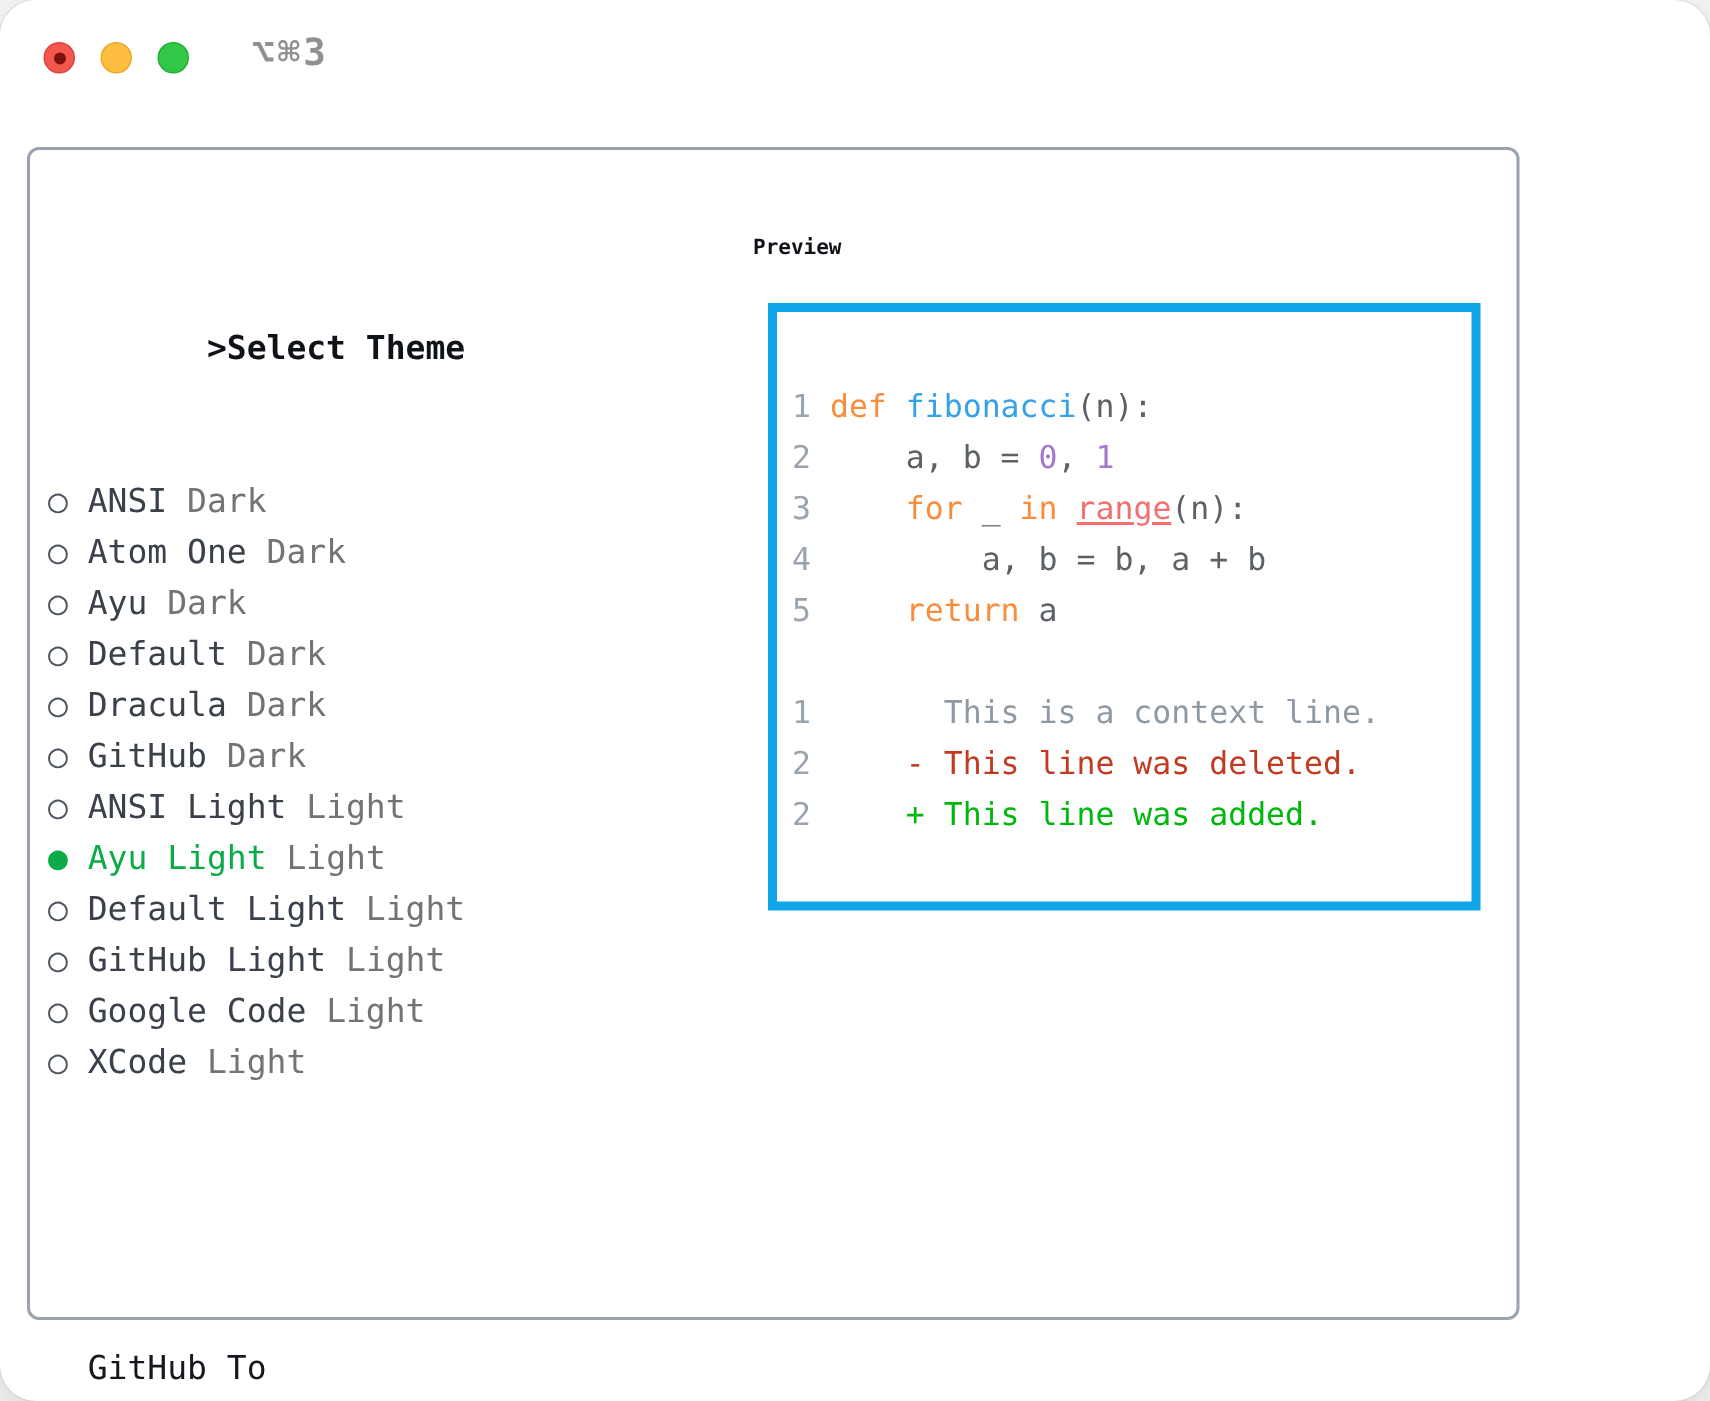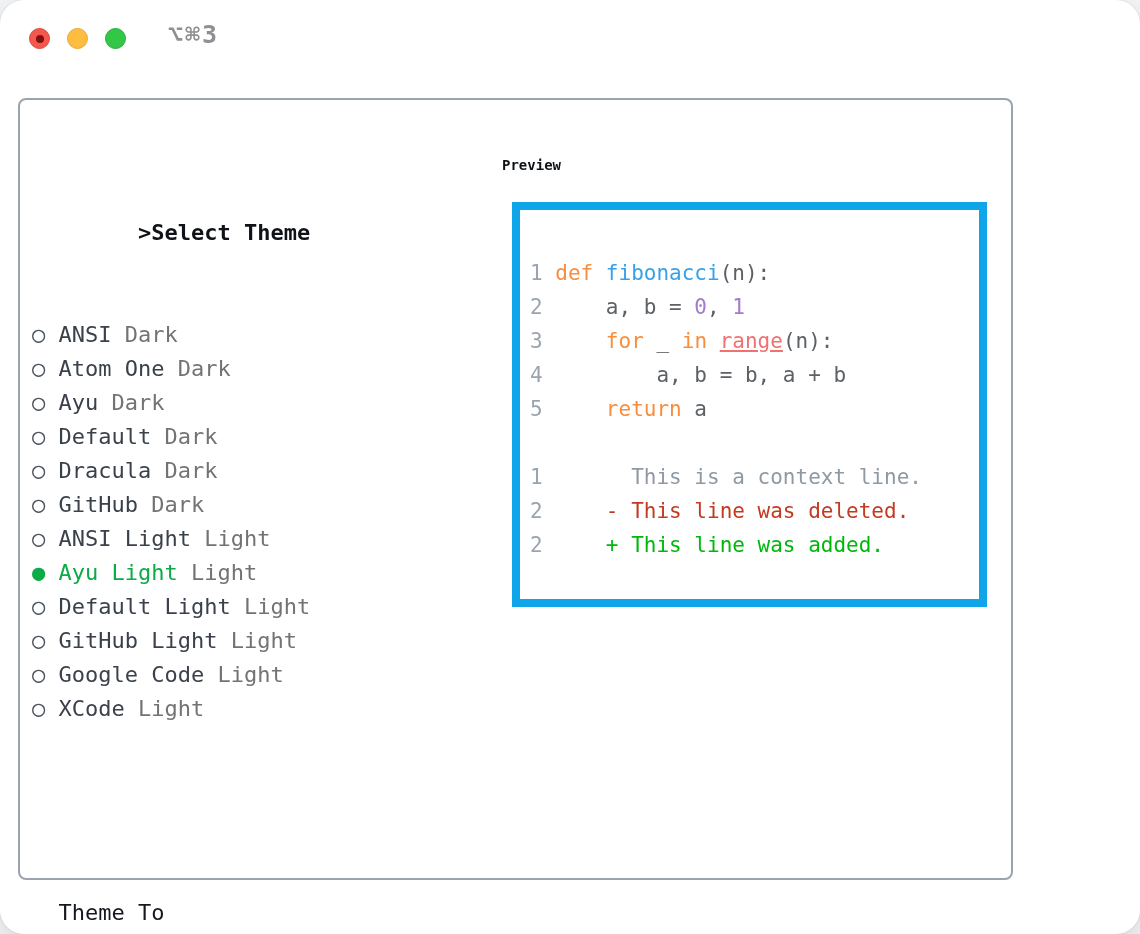--- a/index.html
+++ b/index.html
@@ -56,21 +56,21 @@
 
   
   .preview-title {
     position: absolute; left: 482px; top: 48px;
     height: 34px; line-height: 34px;
     font-size: 14px; font-weight: bold; color: #0f1318;
   }
   .preview-box {
     position: absolute; left: 492px; top: 102px;
     width: 475px; height: 405px;
-    border: 8px solid #0ea5e9;
+    border: 6px solid #0ea5e9;
     background: #ffffff;
   }
   .code {
     position: absolute; left: 10px; top: 46px;
     font-size: 21px; line-height: 34px; white-space: pre;
   }
   .crow { height: 34px; }
   .ln { display: inline-block; min-width: 2ch; color: #9aa4af; }
   .c-kw   { color: #f98d3e; }
   .c-fn   { color: #36a1e8; }
@@ -96,21 +96,21 @@
     </div>
     <span class="shortcut">⌥⌘3</span>
   </div>
 
   <div class="main-box">
 
     <div class="left-col">
       <div class="row header-row"><span class="marker">&gt;</span><span class="title">Select Theme</span></div>
       <div id="theme-list"><div class="row item"><span class="marker">○</span><span class="name">ANSI</span><span class="tag">Dark</span></div><div class="row item"><span class="marker">○</span><span class="name">Atom One</span><span class="tag">Dark</span></div><div class="row item"><span class="marker">○</span><span class="name">Ayu</span><span class="tag">Dark</span></div><div class="row item"><span class="marker">○</span><span class="name">Default</span><span class="tag">Dark</span></div><div class="row item"><span class="marker">○</span><span class="name">Dracula</span><span class="tag">Dark</span></div><div class="row item"><span class="marker">○</span><span class="name">GitHub</span><span class="tag">Dark</span></div><div class="row item"><span class="marker">○</span><span class="name">ANSI Light</span><span class="tag">Light</span></div><div class="row item selected"><span class="marker">●</span><span class="name">Ayu Light</span><span class="tag">Light</span></div><div class="row item"><span class="marker">○</span><span class="name">Default Light</span><span class="tag">Light</span></div><div class="row item"><span class="marker">○</span><span class="name">GitHub Light</span><span class="tag">Light</span></div><div class="row item"><span class="marker">○</span><span class="name">Google Code</span><span class="tag">Light</span></div><div class="row item"><span class="marker">○</span><span class="name">XCode</span><span class="tag">Light</span></div></div>
       <div class="row"></div>
-      <div class="row apply-header">Theme To</div>
+      <div class="row apply-header">GitHub To</div>
       
       
       
       
     </div>
 
     <div class="preview-title">Preview</div>
 
     <div class="preview-box">
       <div class="code" id="code-block"><div class="crow"><span class="ln">1</span><span class="c-kw">def </span><span class="c-fn">fibonacci</span><span class="c-fg">(n):</span></div><div class="crow"><span class="ln">2</span><span class="c-fg">    a, b = </span><span class="c-num">0</span><span class="c-fg">, </span><span class="c-num">1</span></div><div class="crow"><span class="ln">3</span><span class="c-fg">    </span><span class="c-kw">for</span><span class="c-fg"> _ </span><span class="c-kw">in</span><span class="c-fg"> </span><span class="c-call">range</span><span class="c-fg">(n):</span></div><div class="crow"><span class="ln">4</span><span class="c-fg">        a, b = b, a + b</span></div><div class="crow"><span class="ln">5</span><span class="c-fg">    </span><span class="c-kw">return</span><span class="c-fg"> a</span></div><div class="crow"><span class="ln"></span></div><div class="crow"><span class="ln">1</span><span class="c-ctx">      This is a context line.</span></div><div class="crow"><span class="ln">2</span><span class="c-del">    - This line was deleted.</span></div><div class="crow"><span class="ln">2</span><span class="c-add">    + This line was added.</span></div></div>

